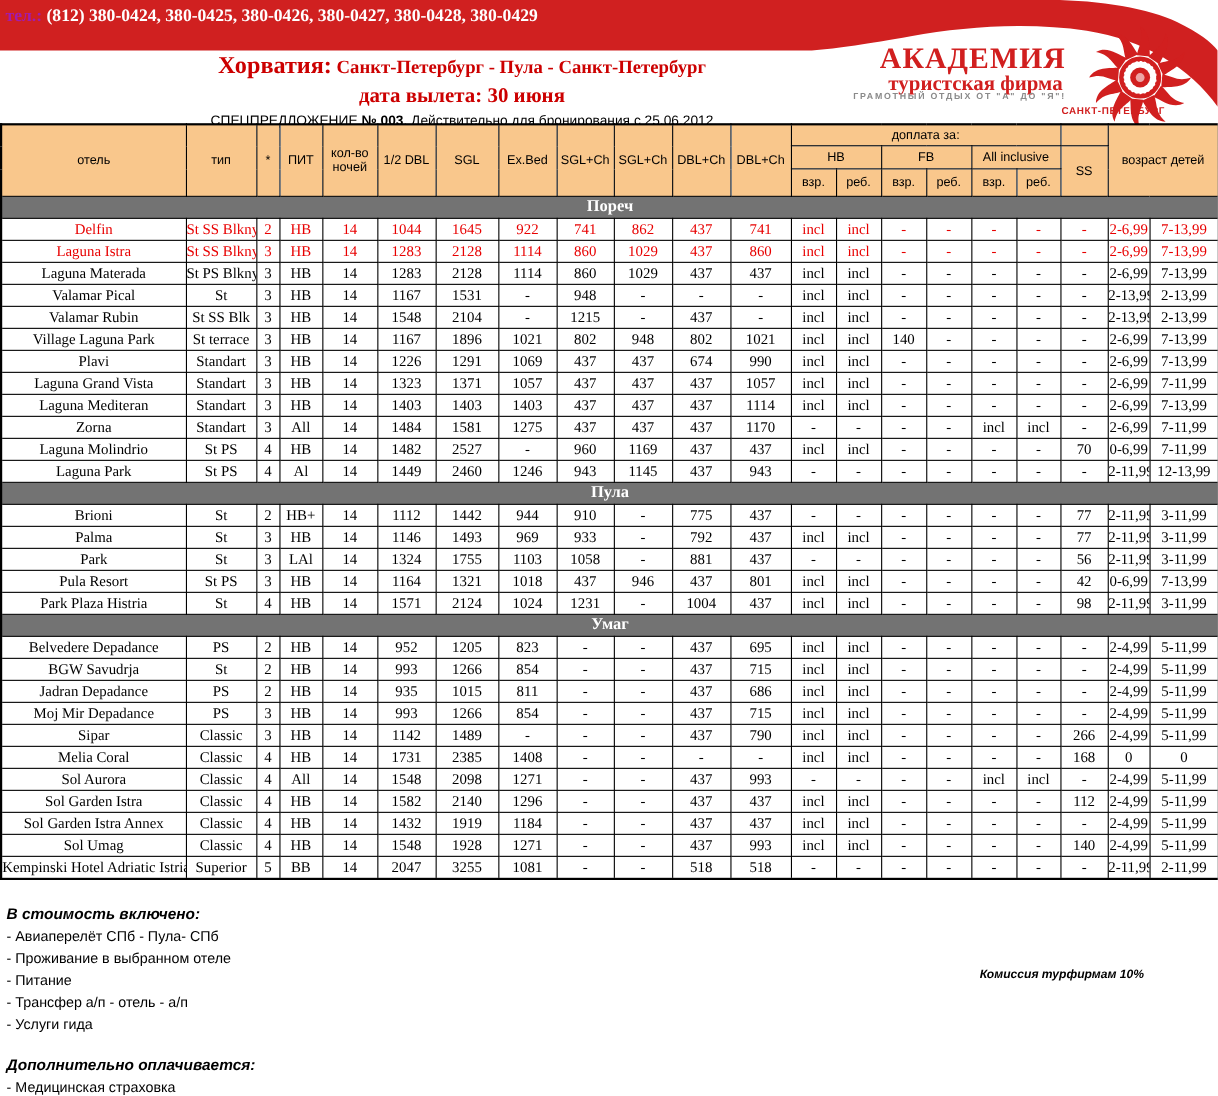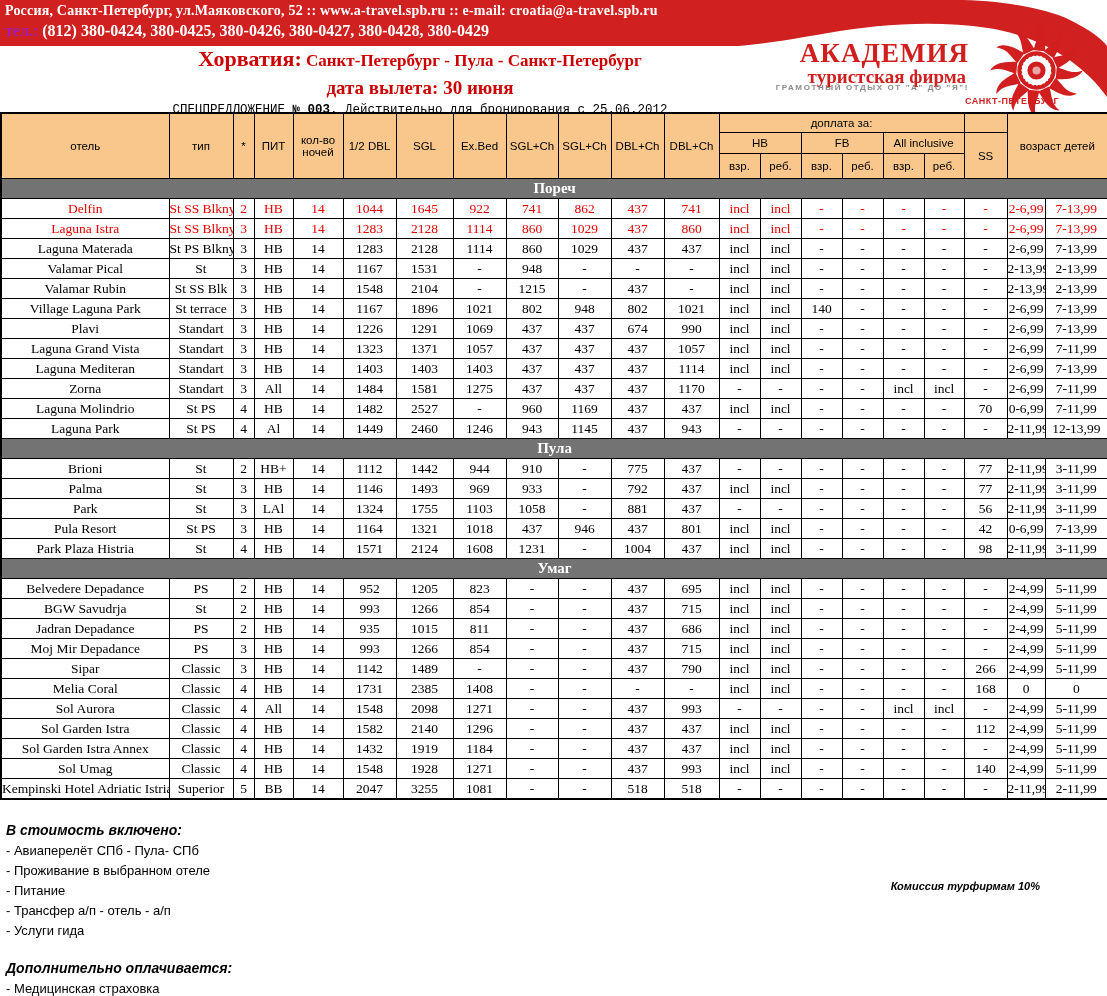--- a/index.html
+++ b/index.html
@@ -19,21 +19,21 @@
   .logo-tagline{position:absolute;right:130px;top:53px;color:#8a8a8a;font-size:8px;
                 font-family:"Liberation Sans",sans-serif;font-weight:bold;letter-spacing:1.6px;}
   .logo-city{position:absolute;right:40px;top:66px;color:#d11f1f;font-size:9px;
              font-family:"Liberation Sans",sans-serif;font-weight:bold;letter-spacing:.5px;}
   .sun{position:absolute;right:0;top:-22px;}
   
   .titles{position:absolute;left:95px;top:46px;width:650px;text-align:center;}
   .title-country{color:#cc0000;font-weight:bold;font-size:22px;}
   .title-route{color:#cc0000;font-weight:bold;font-size:17px;}
   .title-date{color:#cc0000;font-weight:bold;font-size:19px;margin-top:5px;}
-  .title-special{color:#000;font-size:12.5px;font-family:Liberation Mono, monospace;margin-top:4px;}
+  .title-special{color:#000;font-size:12.5px;font-family:Liberation Sans, sans-serif;margin-top:4px;}
   .title-special b{font-weight:bold;}
   
   table{position:absolute;left:0;top:112px;border-collapse:collapse;table-layout:fixed;
         width:1107px;}
   td,th{border:1px solid #000;overflow:hidden;white-space:nowrap;padding:0;text-align:center;}
   thead th{background:#f9c78c;font-family:"Liberation Sans",sans-serif;font-size:11.5px;
            font-weight:normal;}
   thead tr:nth-child(1) th{height:18px;}
   thead tr:nth-child(2) th{height:20px;}
   thead tr:nth-child(3) th{height:24px;}
@@ -57,21 +57,20 @@
 </head>
 <body>
 
 <svg class="banner-svg" width="1107" height="110" viewBox="0 0 1107 110">
   <path d="M0,0 H955 C1000,0 1045,8 1070,20 C1090,30 1101,38 1107,46
            L1107,97 C1082,62 1040,36 988,28 C935,20 878,24 828,33
            C788,40 763,44 738,46 L0,46 Z" fill="#d02020"></path>
 </svg>
 
 <div class="banner-text">
-  <div class="banner-line1">Россия, Санкт-Петербург, ул.Маяковского, 52 :: www.a-travel.spb.ru :: e-mail: croatia@a-travel.spb.ru</div>
   <div class="banner-line2"><span class="tel-label">тел.:</span><span> (812) 380-0424, 380-0425, 380-0426, 380-0427, 380-0428, 380-0429</span></div>
 </div>
 
 <div class="logo">
   <div class="logo-name">АКАДЕМИЯ</div>
   <div class="logo-sub">туристская фирма</div>
   <div class="logo-tagline">ГРАМОТНЫЙ ОТДЫХ ОТ "А" ДО "Я"!</div>
   <div class="logo-city">САНКТ-ПЕТЕРБУРГ</div>
   <svg class="sun" width="125" height="125" viewBox="-62 -62 124 124">
     <defs>
@@ -541,21 +540,21 @@
         <td>7-13,99</td>
       </tr>
       <tr>
         <td>Park Plaza Histria</td>
         <td>St</td>
         <td>4</td>
         <td>HB</td>
         <td>14</td>
         <td>1571</td>
         <td>2124</td>
-        <td>1608</td>
+        <td>1024</td>
         <td>1231</td>
         <td>-</td>
         <td>1004</td>
         <td>437</td>
         <td>incl</td>
         <td>incl</td>
         <td>-</td>
         <td>-</td>
         <td>-</td>
         <td>-</td>

